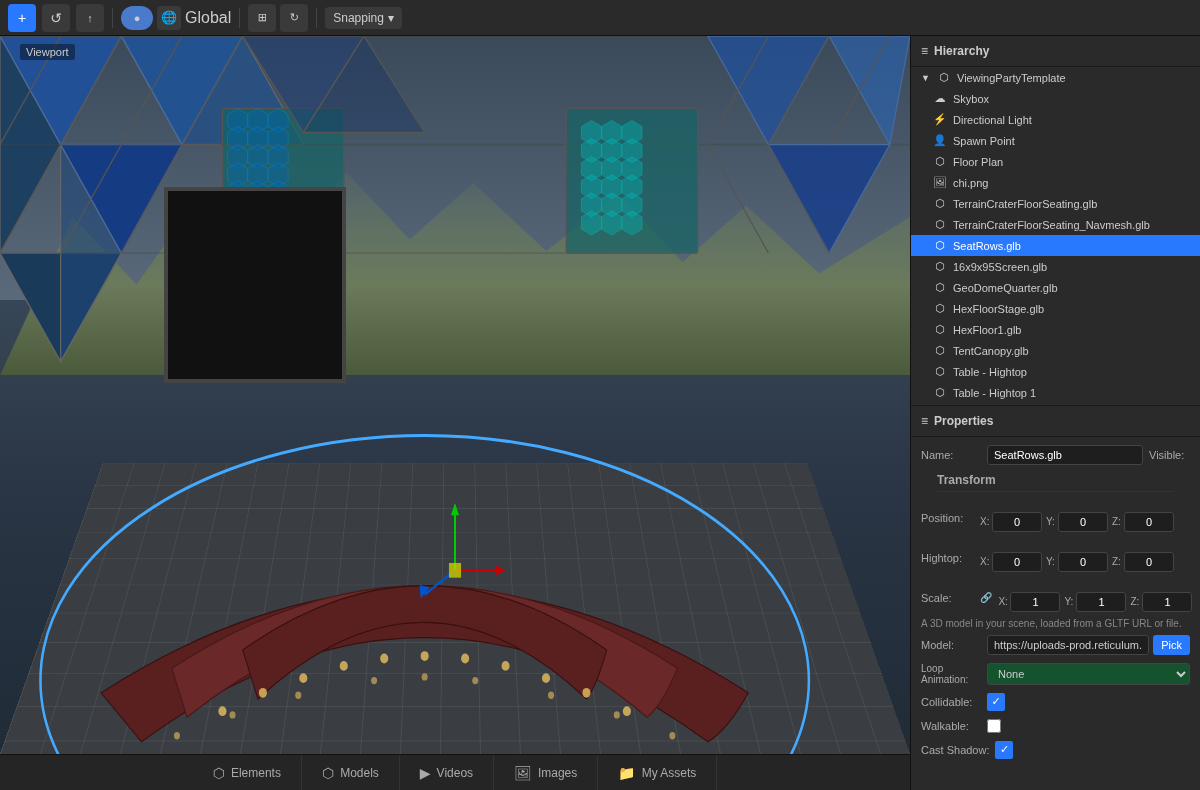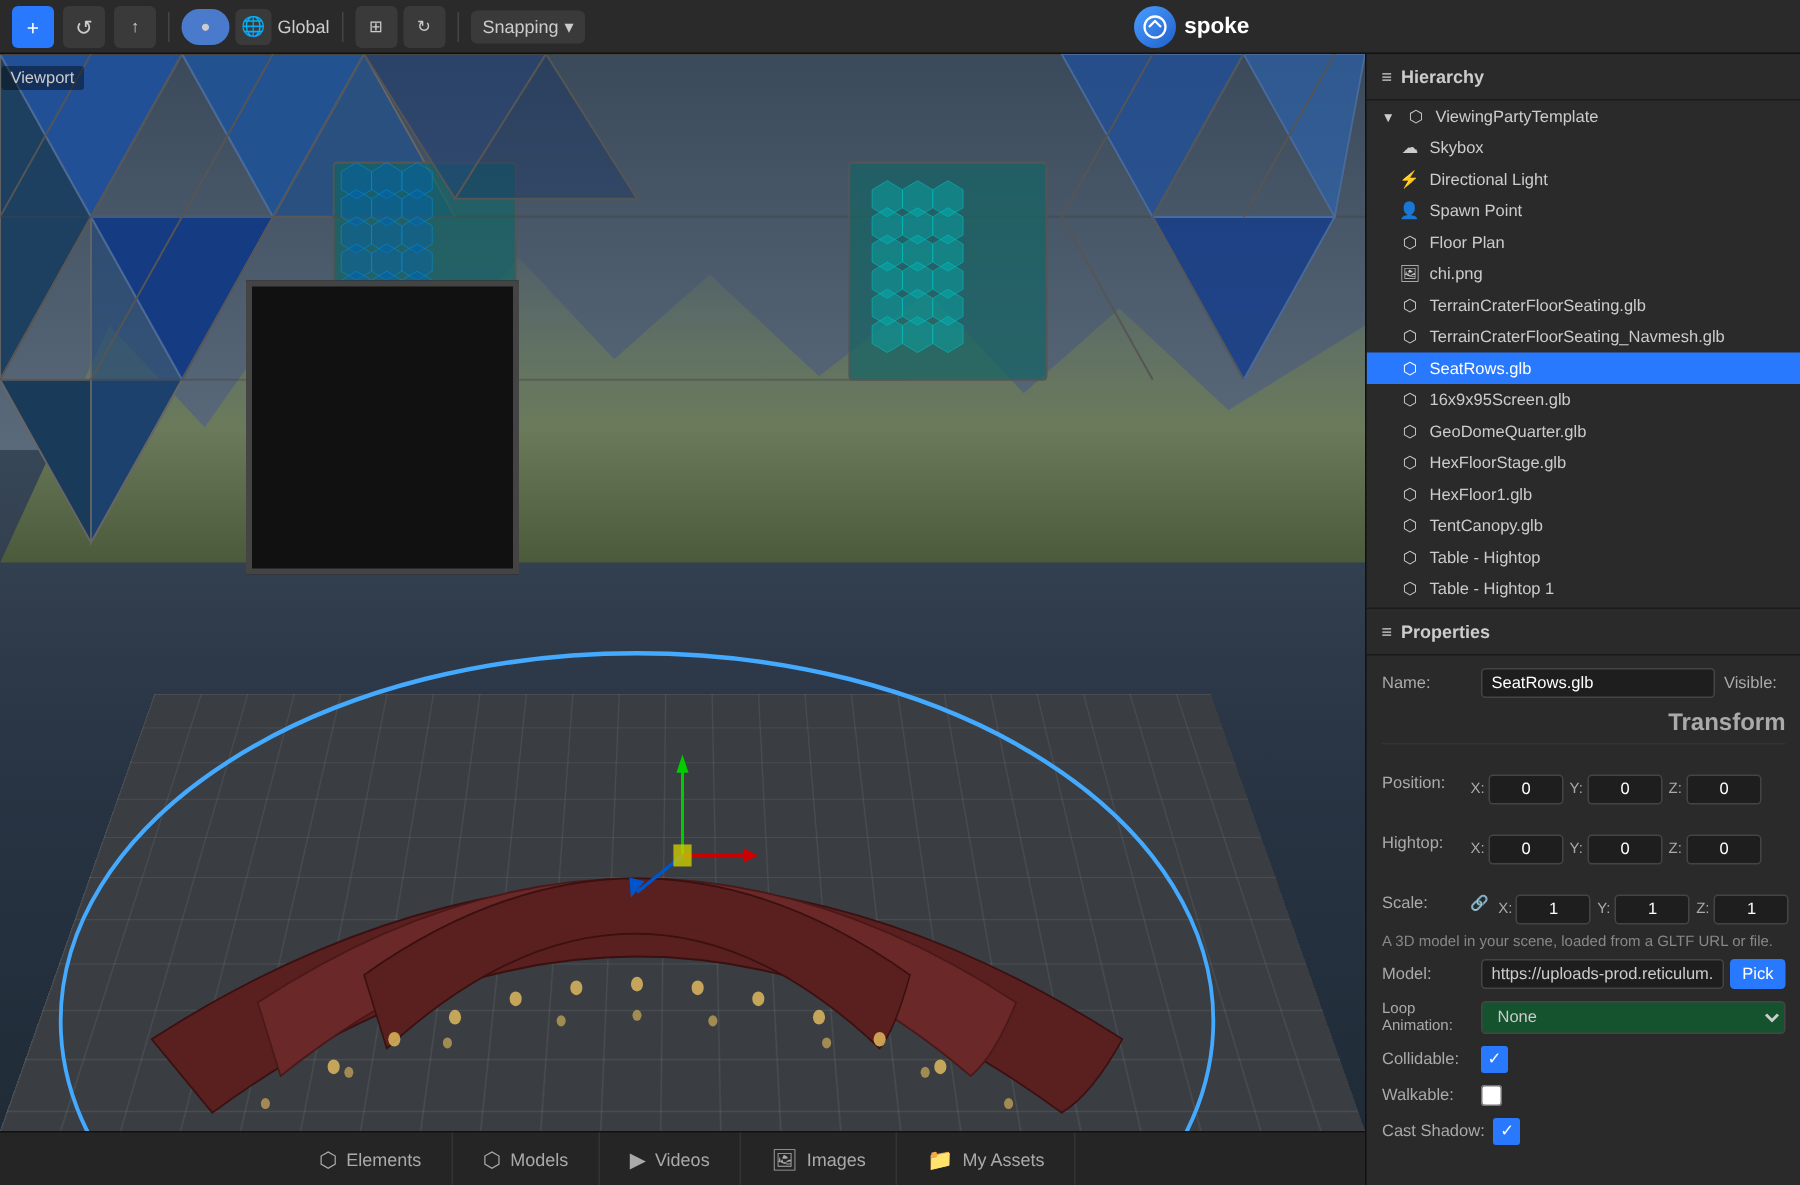--- a/index.html
+++ b/index.html
@@ -8,34 +8,34 @@
     
     #toolbar {
       display: flex; align-items: center; height: 36px; background: #2a2a2a; border-bottom: 1px solid #111; padding: 0 8px; gap: 6px;
     }
     .toolbar-btn {
       display: flex; align-items: center; justify-content: center; width: 28px; height: 28px; background: #3a3a3a; border-radius: 4px; cursor: pointer; color: #ccc; font-size: 14px;
     }
     .toolbar-btn.blue { background: #2979ff; color: #fff; }
     .toolbar-sep { width: 1px; height: 20px; background: #444; margin: 0 2px; }
     .toolbar-group { display: flex; align-items: center; gap: 4px; }
-    .toolbar-label { color: #ccc; font-size: 12px; }
+    .toolbar-label { color: #ccc; font-size: 16px; }
     .snapping-btn { display: flex; align-items: center; gap: 4px; background: #3a3a3a; border-radius: 4px; padding: 4px 8px; cursor: pointer; color: #ccc; font-size: 12px; }
     .spoke-logo { display: flex; align-items: center; gap: 6px; flex: 1; justify-content: center; color: #fff; font-size: 15px; font-weight: 600; }
     .spoke-logo-icon { width: 28px; height: 28px; border-radius: 50%; background: linear-gradient(135deg, #4a9eff, #2060cc); display: flex; align-items: center; justify-content: center; font-size: 14px; }
     .toolbar-right { display: flex; gap: 8px; }
     .btn-open-hubs { background: #2979ff; color: #fff; border: none; border-radius: 4px; padding: 5px 12px; cursor: pointer; font-size: 12px; }
     .btn-publish { background: #2979ff; color: #fff; border: none; border-radius: 4px; padding: 5px 12px; cursor: pointer; font-size: 12px; }
 
     
     #main { display: flex; height: calc(790px - 36px); }
 
     
     #viewport { flex: 1; position: relative; background: #1a1e22; overflow: hidden; }
-    .viewport-label { position: absolute; top: 8px; left: 1px; color: #ccc; font-size: 11px; background: rgba(0,0,0,0.4); padding: 2px 6px; border-radius: 2px; z-index: 10; }
+    .viewport-label { position: absolute; top: 8px; left: 20px; color: #ccc; font-size: 11px; background: rgba(0,0,0,0.4); padding: 2px 6px; border-radius: 2px; z-index: 10; }
 
     
     .bottom-bar {
       position: absolute; bottom: 0; left: 0; right: 0; height: 36px;
       background: #252525; border-top: 1px solid #111;
       display: flex; align-items: center; justify-content: center; gap: 0;
     }
     .bottom-tab {
       display: flex; align-items: center; gap: 6px; padding: 0 20px; height: 36px;
       color: #aaa; cursor: pointer; border-right: 1px solid #333; font-size: 12px;
@@ -70,21 +70,21 @@
     .prop-label { color: #aaa; font-size: 11px; min-width: 60px; }
     .prop-input {
       flex: 1; background: #1e1e1e; border: 1px solid #444; color: #fff; padding: 3px 6px; border-radius: 3px; font-size: 11px;
     }
     .prop-input-small {
       width: 50px; background: #1e1e1e; border: 1px solid #444; color: #fff; padding: 3px 4px; border-radius: 3px; font-size: 11px; text-align: center;
     }
     .prop-checkbox { width: 14px; height: 14px; accent-color: #2979ff; }
     .prop-check-blue { width: 18px; height: 18px; background: #2979ff; border-radius: 2px; display: flex; align-items: center; justify-content: center; color: #fff; font-size: 11px; flex-shrink: 0; }
 
-    .section-title { color: #aaa; font-size: 16px; font-weight: 600; margin: 8px 0 6px; border-bottom: 1px solid #333; padding-bottom: 4px; text-align: right; }
+    .section-title { color: #aaa; font-size: 12px; font-weight: 600; margin: 8px 16px 6px; border-bottom: 1px solid #333; padding-bottom: 4px; }
     .xyz-row { display: flex; gap: 4px; margin-bottom: 6px; margin-top: 20px; }
     .xyz-label { color: #aaa; font-size: 11px; min-width: 55px; }
     .xyz-coord { display: flex; align-items: center; gap: 2px; }
     .coord-letter { color: #aaa; font-size: 10px; width: 10px; }
 
     .model-section { margin-top: 6px; }
     .model-desc { color: #888; font-size: 10px; margin-bottom: 6px; }
     .model-url-row { display: flex; gap: 4px; }
     .model-url-input { flex: 1; background: #1e1e1e; border: 1px solid #444; color: #ccc; padding: 3px 6px; border-radius: 3px; font-size: 11px; overflow: hidden; text-overflow: ellipsis; white-space: nowrap; }
     .pick-btn { background: #2979ff; color: #fff; border: none; border-radius: 3px; padding: 3px 8px; font-size: 11px; cursor: pointer; white-space: nowrap; }
@@ -156,29 +156,20 @@
   <div class="toolbar-group">
     <div class="toolbar-btn" style="font-size:11px;">⊞</div>
     <div class="toolbar-btn" style="font-size:11px;">↻</div>
   </div>
   <div class="toolbar-sep"></div>
   <div class="snapping-btn">
     <span>Snapping</span>
     <span>▾</span>
   </div>
 
-  <div class="spoke-logo">
-    <div class="spoke-logo-icon">
-      <svg width="16" height="16" viewBox="0 0 16 16" fill="none">
-        <circle cx="8" cy="8" r="7" stroke="#fff" stroke-width="1.5"></circle>
-        <path d="M4 8 L8 4 L12 8" stroke="#fff" stroke-width="1.5" fill="none"></path>
-      </svg>
-    </div>
-    <span style="color:#fff; font-weight:600; font-size:15px;">spoke</span>
-  </div>
 
 </div>
 
 <div id="main">
 
   <div id="viewport">
     <span class="viewport-label">Viewport</span>
 
     <div class="scene-render">
 

